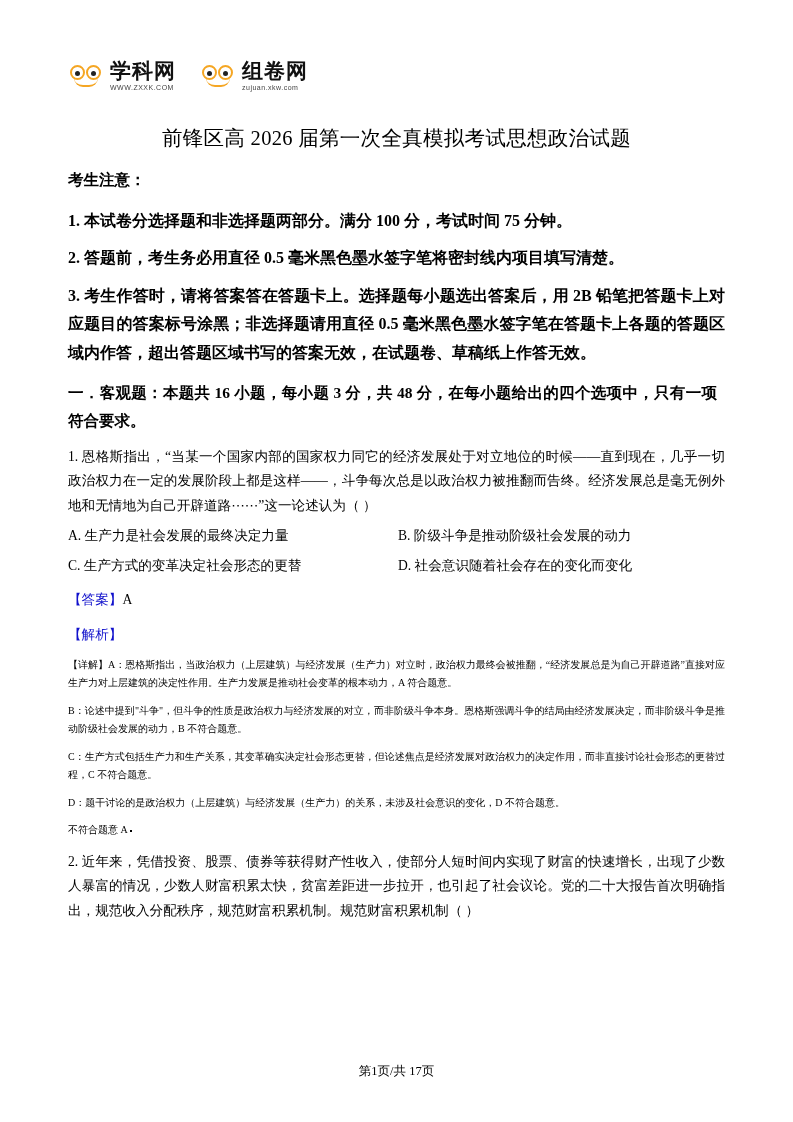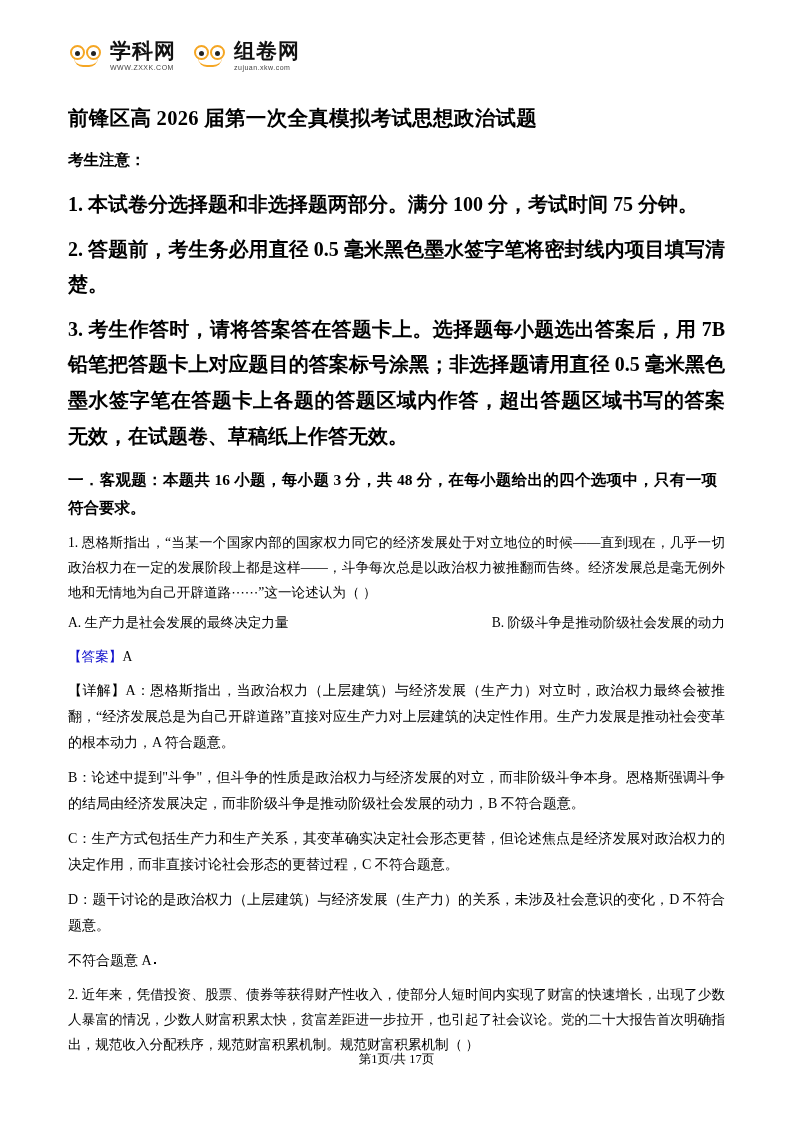--- a/index.html
+++ b/index.html
@@ -20,22 +20,22 @@
     height: 1122px;
     position: relative;
     box-sizing: border-box;
     padding: 0 68px;
   }
 
   
   .logo-band {
     display: flex;
     align-items: center;
-    gap: 18px;
-    padding-top: 32px;
+    gap: 26px;
+    padding-top: 52px;
     padding-left: 2px;
     height: 46px;
   }
   .logo {
     display: flex;
     align-items: center;
     gap: 6px;
   }
   .logo-mark {
     width: 34px;
@@ -89,69 +89,69 @@
   .logo-url {
     font-family: "Liberation Sans", sans-serif;
     font-size: 7px;
     color: #444;
     letter-spacing: 0.5px;
     margin-top: 3px;
   }
 
   
   .doc-title {
-    text-align: left;
+    text-align: center;
     font-size: 20.5px;
-    font-weight: bold;
+    font-weight: normal;
     margin-top: 26px;
     margin-bottom: 8px;
     letter-spacing: 0.3px;
   }
 
   
   .note-head {
     font-size: 15.5px;
     font-weight: bold;
     margin-top: 18px;
     margin-bottom: 16px;
   }
   p.bold-para {
-    font-size: 20px;
+    font-size: 16px;
     font-weight: bold;
     line-height: 1.78;
     margin: 9px 0 0 0;
     text-align: justify;
   }
   p.sec-head {
     font-size: 15.5px;
     font-weight: bold;
     line-height: 1.78;
     margin: 12px 8px 0 0;
     text-align: justify;
   }
   p.q-para {
     font-size: 13.6px;
     line-height: 1.82;
     margin: 10px 0 0 0;
     text-align: justify;
   }
   p.ana-para {
-    font-size: 14px;
+    font-size: 10px;
     line-height: 1.85;
     margin: 9px 0 0 0;
     text-align: justify;
   }
   .opts {
     display: flex;
     font-size: 13.6px;
     line-height: 1.9;
     margin-top: 4px;
   }
   .opts .opt-a { width: 330px; }
-  .opts .opt-b { flex: 1; text-align: right; }
+  .opts .opt-b { flex: 1; }
 
   .tag-line {
     font-size: 13.6px;
     line-height: 1.85;
     margin: 9px 0 0 0;
   }
   .tag {
     color: #1111cc;
     text-align: right;
   }
@@ -166,21 +166,21 @@
     background: #000;
     vertical-align: 1px;
     margin-left: 2px;
   }
 
   
   .footer {
     position: absolute;
     left: 0;
     right: 0;
-    bottom: 54px;
+    bottom: 42px;
     text-align: center;
     font-size: 12.5px;
     color: #000;
     font-family: "Liberation Serif", serif;
   }
 </style>
 </head>
 <body>
 
 <div class="page">
@@ -208,32 +208,39 @@
         <span class="logo-url">zujuan.xkw.com</span>
       </span>
     </div>
   </div>
 
   <div class="doc-title">前锋区高 2026 届第一次全真模拟考试思想政治试题</div>
 
   <div class="note-head">考生注意：</div>
   <p class="bold-para">1. 本试卷分选择题和非选择题两部分。满分 100 分，考试时间 75 分钟。</p>
   <p class="bold-para">2. 答题前，考生务必用直径 0.5 毫米黑色墨水签字笔将密封线内项目填写清楚。</p>
-  <p class="bold-para">3. 考生作答时，请将答案答在答题卡上。选择题每小题选出答案后，用 7B 铅笔把答题卡上对应题目的答案标号涂黑；非选择题请用直径 0.5 毫米黑色墨水签字笔在答题卡上各题的答题区域内作答，超出答题区域书写的答案无效，在试题卷、草稿纸上作答无效。</p>
+  <p class="bold-para">3. 考生作答时，请将答案答在答题卡上。选择题每小题选出答案后，用 2B 铅笔把答题卡上对应题目的答案标号涂黑；非选择题请用直径 0.5 毫米黑色墨水签字笔在答题卡上各题的答题区域内作答，超出答题区域书写的答案无效，在试题卷、草稿纸上作答无效。</p>
 
   <p class="sec-head">一．客观题：本题共 16 小题，每小题 3 分，共 48 分，在每小题给出的四个选项中，只有一项符合要求。</p>
 
   <p class="q-para">1. 恩格斯指出，“当某一个国家内部的国家权力同它的经济发展处于对立地位的时候——直到现在，几乎一切政治权力在一定的发展阶段上都是这样——，斗争每次总是以政治权力被推翻而告终。经济发展总是毫无例外地和无情地为自己开辟道路⋯⋯”这一论述认为（    ）</p>
   <div class="opts">
     <span class="opt-a">A. 生产力是社会发展的最终决定力量</span>
     <span class="opt-b">B. 阶级斗争是推动阶级社会发展的动力</span>
   </div>
+  <div class="opts">
+    <span class="opt-a">C. 生产方式的变革决定社会形态的更替</span>
+    <span class="opt-b">D. 社会意识随着社会存在的变化而变化</span>
+  </div>
 
   <p class="tag-line">
     <span class="tag">【答案】</span><span class="tag-answer-val">A</span>
+  </p>
+  <p class="tag-line">
+    <span class="tag">【解析】</span>
   </p>
 
   <p class="ana-para">【详解】A：恩格斯指出，当政治权力（上层建筑）与经济发展（生产力）对立时，政治权力最终会被推翻，“经济发展总是为自己开辟道路”直接对应生产力对上层建筑的决定性作用。生产力发展是推动社会变革的根本动力，A 符合题意。</p>
   <p class="ana-para">B：论述中提到"斗争"，但斗争的性质是政治权力与经济发展的对立，而非阶级斗争本身。恩格斯强调斗争的结局由经济发展决定，而非阶级斗争是推动阶级社会发展的动力，B 不符合题意。</p>
   <p class="ana-para">C：生产方式包括生产力和生产关系，其变革确实决定社会形态更替，但论述焦点是经济发展对政治权力的决定作用，而非直接讨论社会形态的更替过程，C 不符合题意。</p>
   <p class="ana-para">D：题干讨论的是政治权力（上层建筑）与经济发展（生产力）的关系，未涉及社会意识的变化，D 不符合题意。</p>
   <p class="ana-para"><span>不符合题意 A</span><span class="tiny-dot"></span></p>
 
   <p class="q-para">2. 近年来，凭借投资、股票、债券等获得财产性收入，使部分人短时间内实现了财富的快速增长，出现了少数人暴富的情况，少数人财富积累太快，贫富差距进一步拉开，也引起了社会议论。党的二十大报告首次明确指出，规范收入分配秩序，规范财富积累机制。规范财富积累机制（    ）</p>
 

